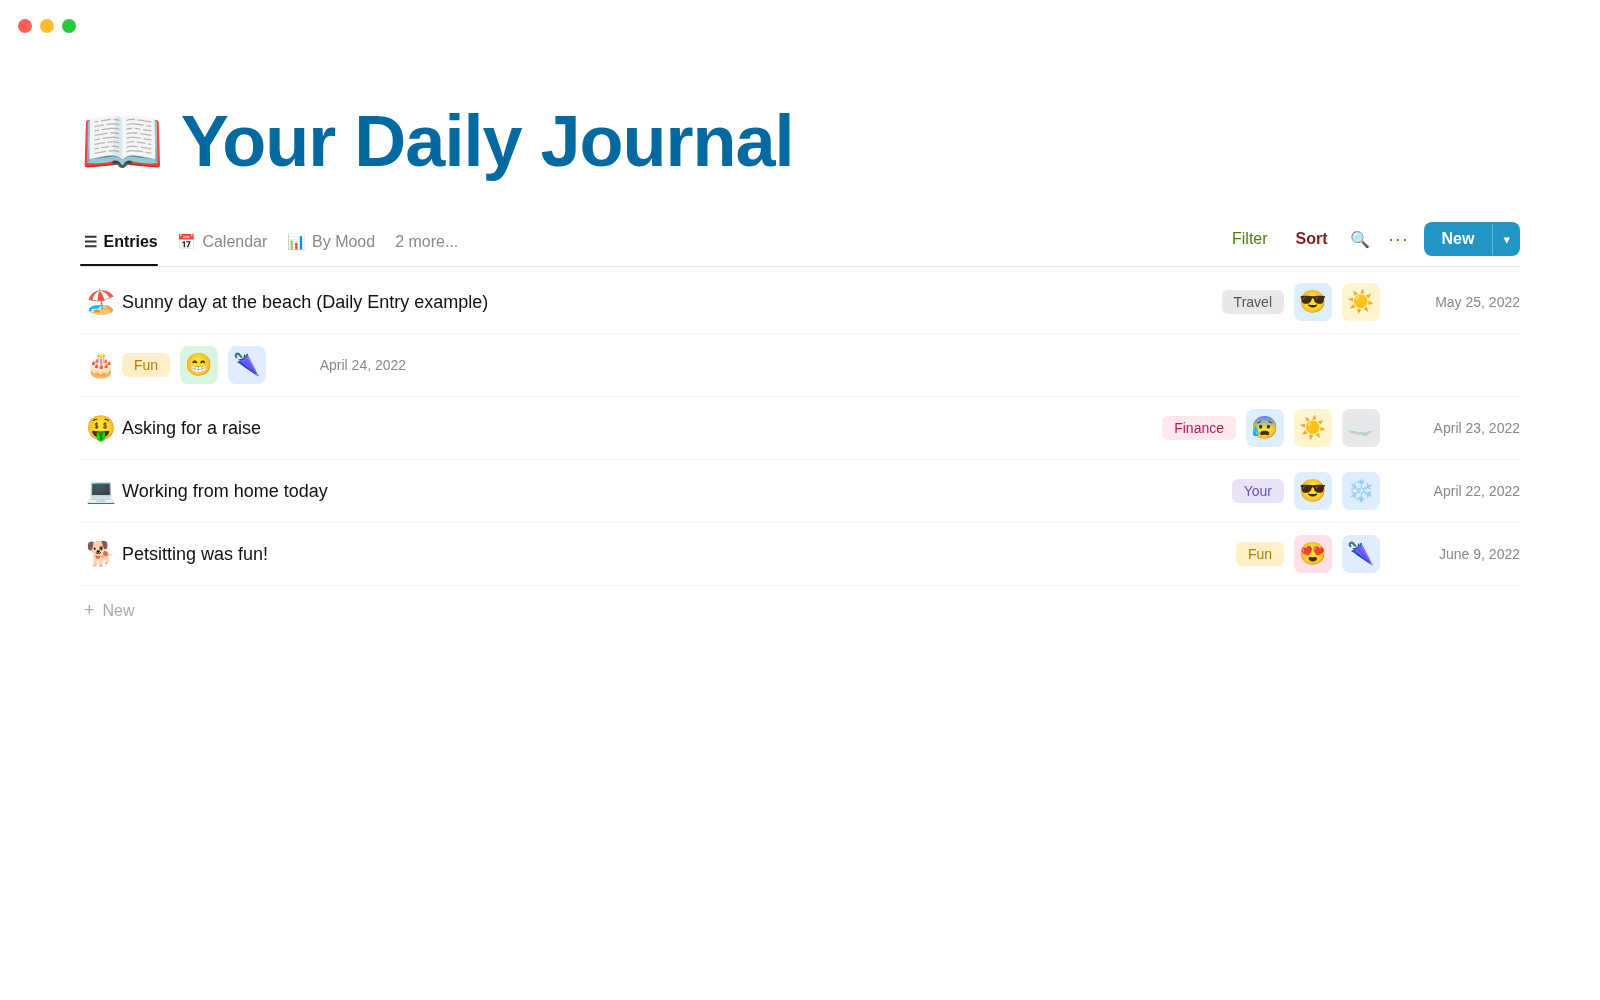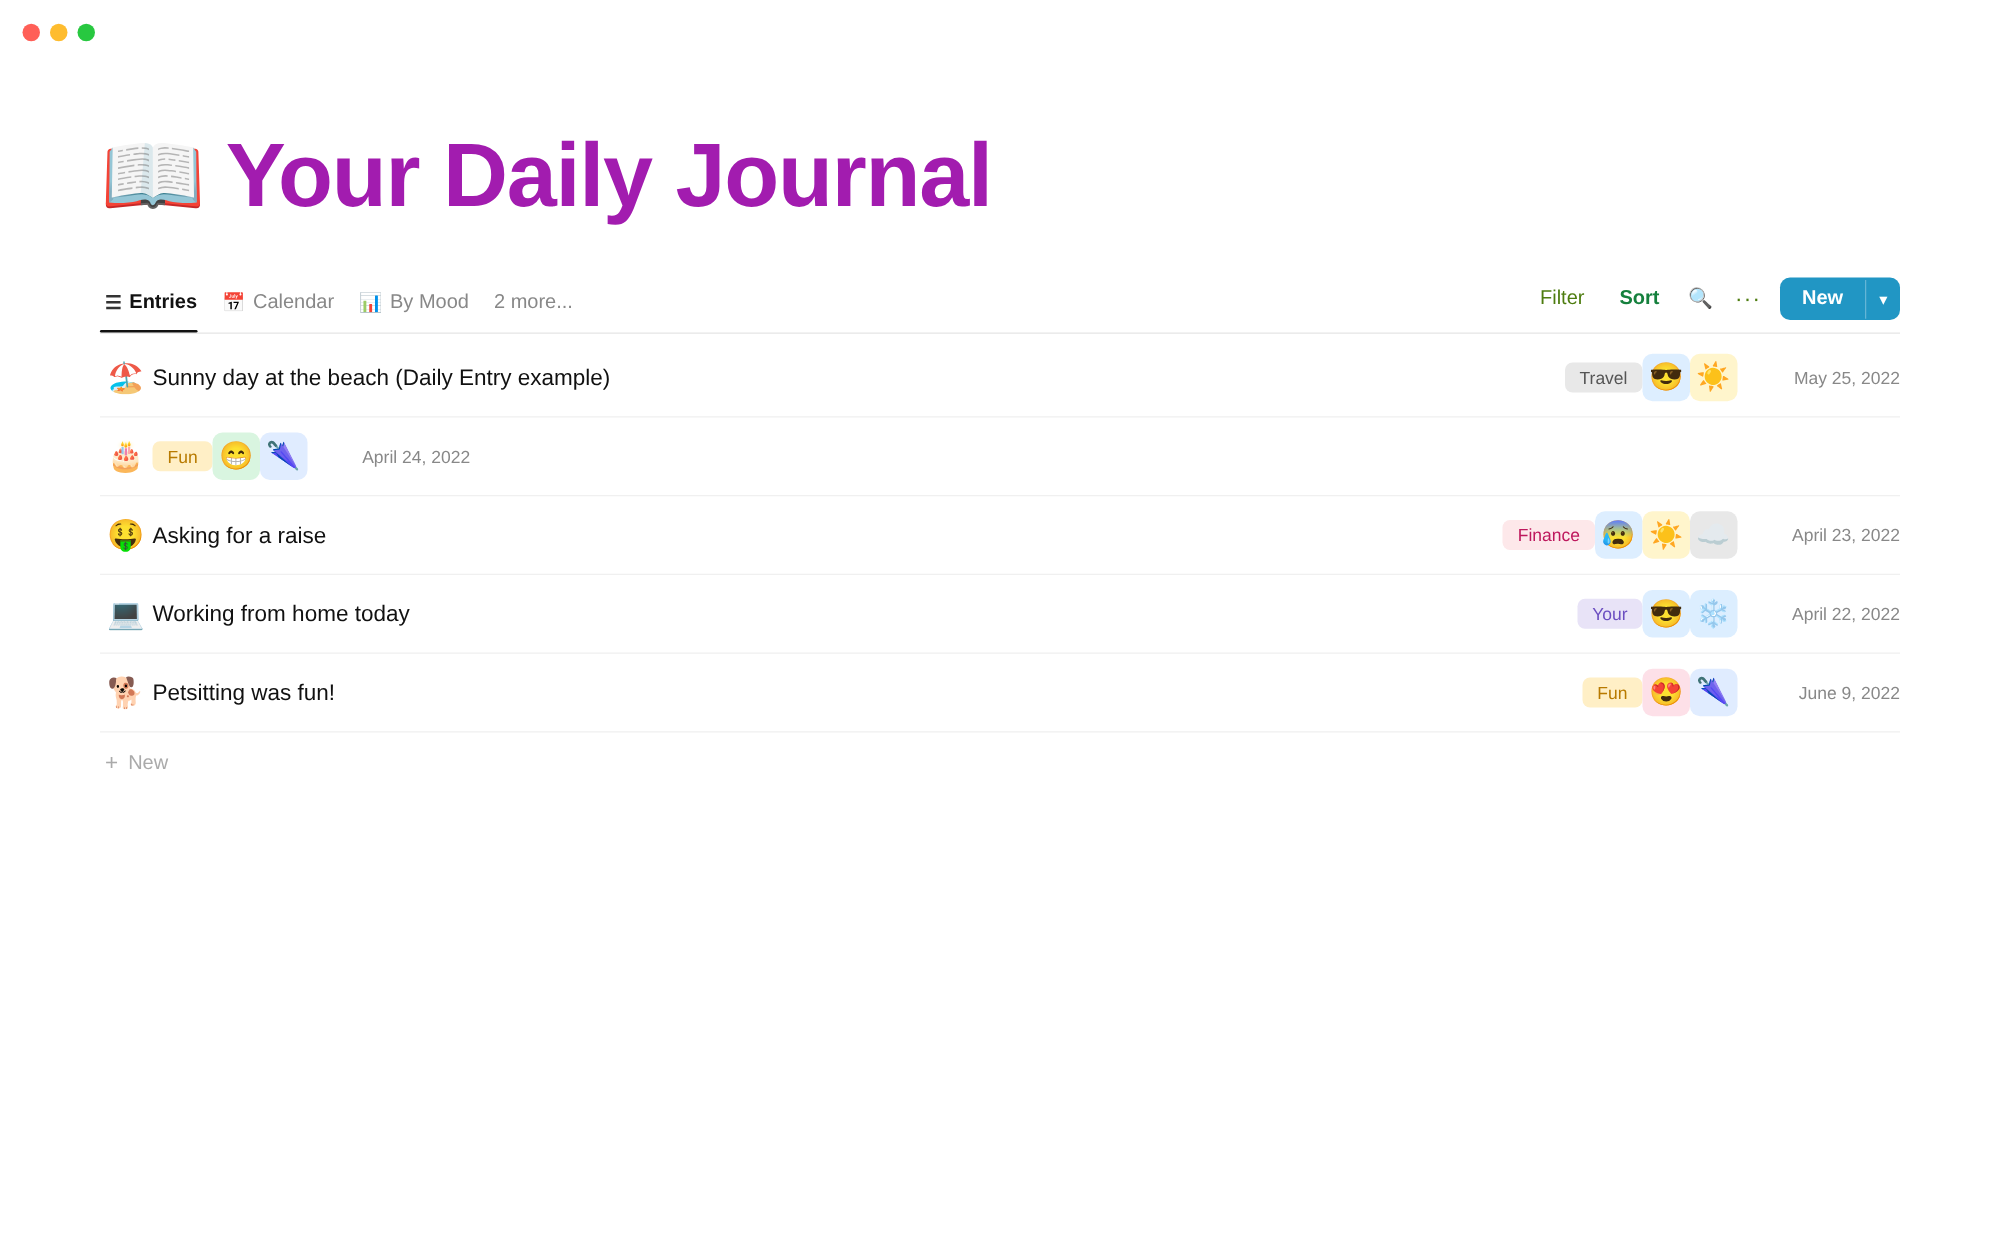--- a/index.html
+++ b/index.html
@@ -40,21 +40,21 @@
       gap: 16px;
       margin-bottom: 40px;
     }
     .page-title-icon {
       font-size: 68px;
       line-height: 1;
     }
     .page-title-text {
       font-size: 72px;
       font-weight: 800;
-      color: #a21caf;
+      color: #0369a1;
       letter-spacing: -1px;
     }
 
     
     .tabs-bar {
       display: flex;
       align-items: center;
       border-bottom: 1px solid #e5e5e5;
       margin-bottom: 0;
       padding-bottom: 0;
@@ -100,21 +100,21 @@
     }
     .toolbar-btn {
       padding: 6px 12px;
       font-size: 16px;
       color: #4d7c0f;
       background: none;
       border: none;
       cursor: pointer;
       border-radius: 6px;
     }
-    .toolbar-btn.sort-btn { color: #15803d; font-weight: 600; }
+    .toolbar-btn.sort-btn { color: #7f1d1d; font-weight: 600; }
     .toolbar-btn.icon-btn {
       display: flex; align-items: center; justify-content: center;
       width: 34px; height: 34px; padding: 0;
     }
 
     .new-btn-group {
       display: flex;
       align-items: center;
       background: #2196c4;
       border-radius: 8px;
@@ -163,20 +163,21 @@
       flex: 1;
       font-size: 18px;
       font-weight: 500;
       color: #111;
       padding-right: 20px;
     }
 
     .entry-meta {
       display: flex;
       align-items: center;
+      gap: 10px;
       flex-shrink: 0;
     }
 
     
     .tag {
       padding: 4px 12px;
       border-radius: 6px;
       font-size: 14px;
       font-weight: 500;
     }

